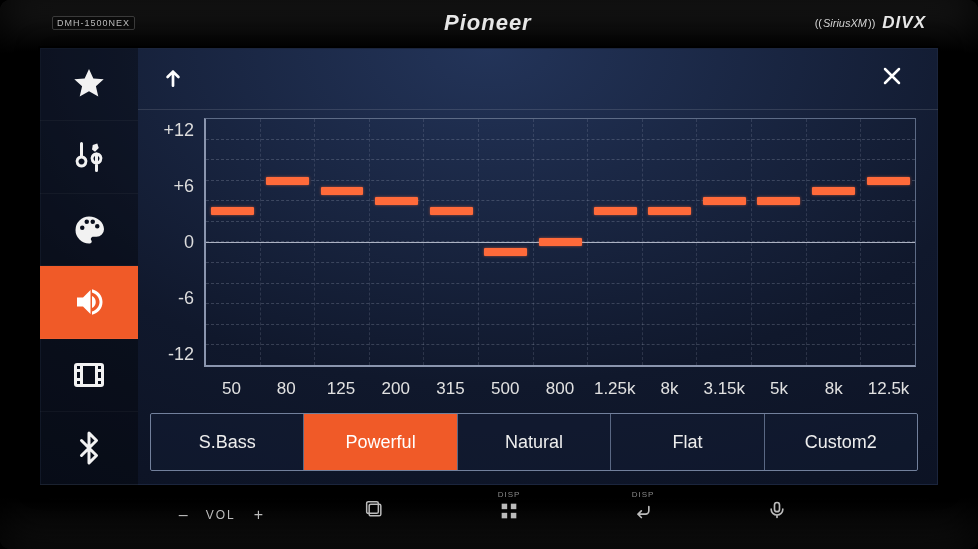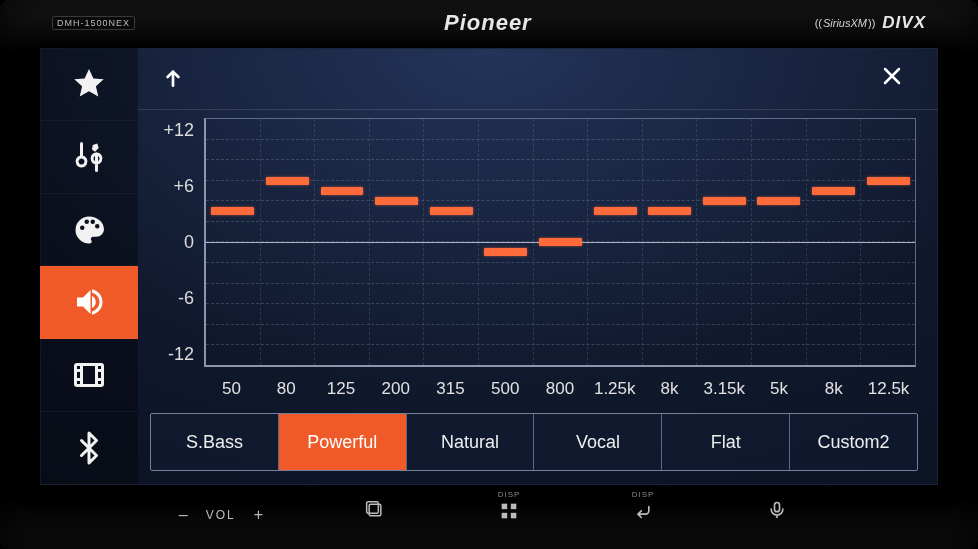--- a/index.html
+++ b/index.html
@@ -336,21 +336,20 @@
             <span>8k</span>
             <span>12.5k</span>
           </div>
 
       </div>
 
       <div class="presets" id="presets">
           <div class="p">S.Bass</div>
           <div class="p active">Powerful</div>
           <div class="p">Natural</div>
-          <div class="p">Vocal</div>
           <div class="p">Flat</div>
           <div class="p">Custom2</div>
         </div>
 
     </div>
   </div>
 
   <div class="bezel-bottom">
     <div class="vol">
       <span>–</span>

